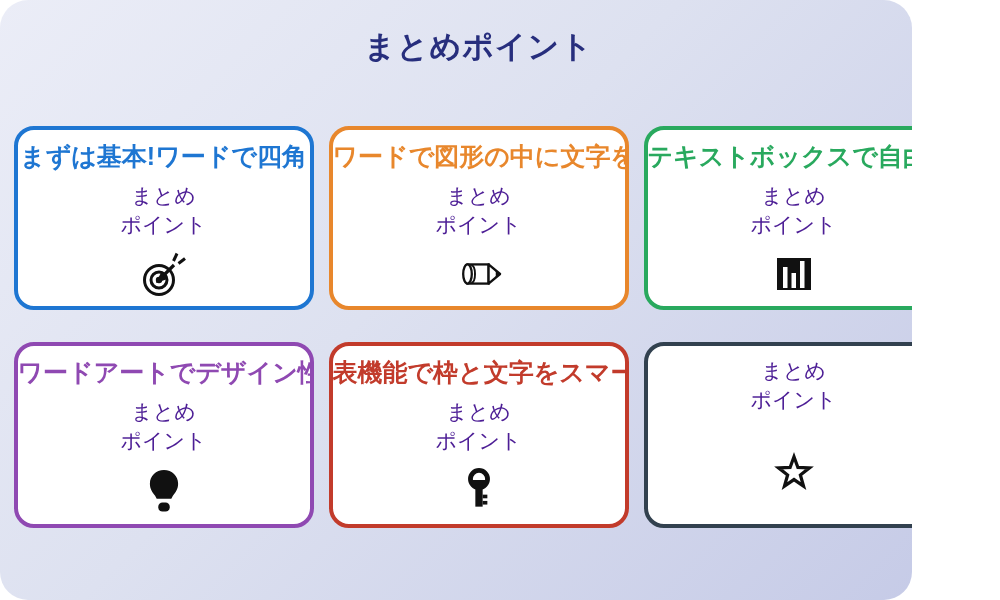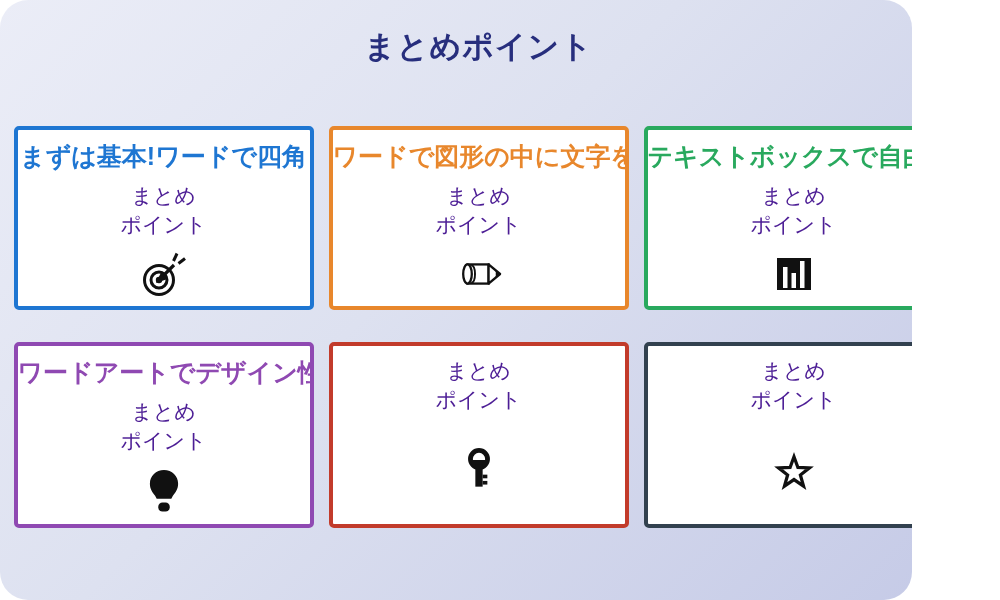--- a/index.html
+++ b/index.html
@@ -36,21 +36,21 @@
     grid-template-columns: repeat(3, 300px);
     grid-template-rows: 184px 186px;
     column-gap: 15px;
     row-gap: 32px;
     justify-content: center;
   }
   .card {
     box-sizing: border-box;
     background: #ffffff;
     border: 4px solid #888888;
-    border-radius: 5px;
+    border-radius: 20px;
     overflow: hidden;
     display: flex;
     flex-direction: column;
     align-items: center;
     cursor: pointer;
   }
   .card-title {
     margin: 0;
     margin-top: 11px;
     width: 100%;
@@ -145,20 +145,21 @@
       </div>
       <div class="card-icon">
         <svg width="38" height="46" viewBox="0 0 36 44">
           <path d="M18 2 C10.3 2 4.5 7.8 4.5 15 C4.5 20 7 23.5 9.5 26.5 L11 29.5 L25 29.5 L26.5 26.5 C29 23.5 31.5 20 31.5 15 C31.5 7.8 25.7 2 18 2 Z" fill="#111"></path>
           <rect x="12.5" y="33" width="11" height="8.5" rx="4" fill="#111"></rect>
         </svg>
       </div>
     </article>
 
     <article class="card" style="border-color: rgb(194, 59, 43);">
+      <h2 class="card-title" style="color: rgb(194, 59, 43);">表機能で枠と文字をスマー</h2>
       <div class="summary-text">
         <div>まとめ</div>
         <div>ポイント</div>
       </div>
       <div class="card-icon">
         <svg width="36" height="48" viewBox="0 0 34 46">
           <circle cx="17" cy="11.5" r="8.2" fill="#fff" stroke="#111" stroke-width="4.6"></circle>
           <path d="M8.8 12.5 A8.2 8.2 0 0 0 25.2 12.5 Z" fill="#111"></path>
           <rect x="13.5" y="17" width="7" height="21" fill="#111"></rect>
           <rect x="20.5" y="26.5" width="4.5" height="3.5" fill="#111"></rect>

